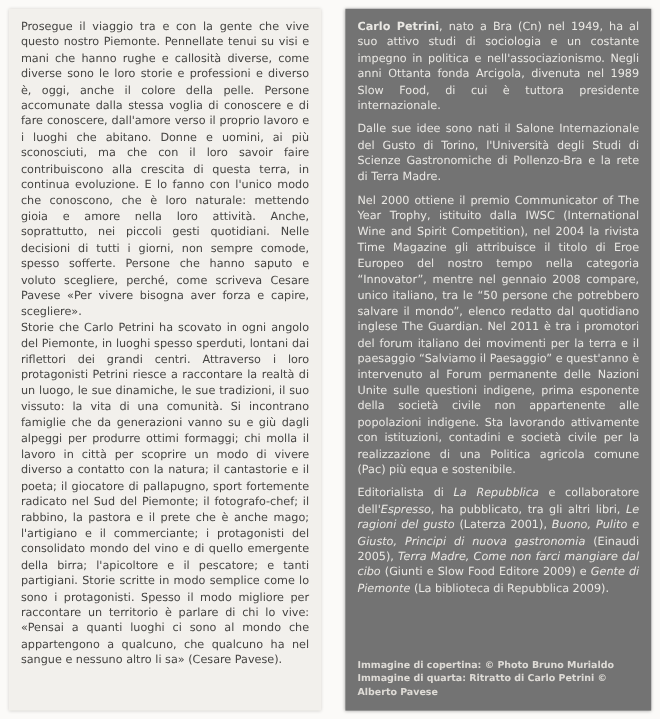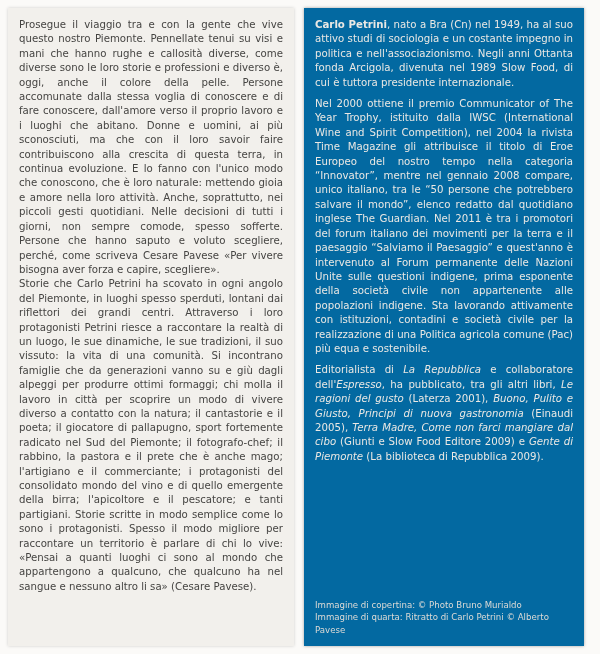--- a/index.html
+++ b/index.html
@@ -6,70 +6,72 @@
   html, body {
     width: 600px; height: 654px;
     background: #fbfaf8;
     font-family: "DejaVu Sans", sans-serif;
     overflow: hidden;
   }
   .cover {
     width: 600px; height: 654px;
     padding: 8px;
     display: flex;
-    gap: 10px;
+    gap: 22px;
     background: #fbfaf8;
   }
   .flap {
     height: 638px;
     padding: 10px 11px;
     overflow: hidden;
   }
   .flap-left {
     width: 286px;
     background: #f2f0ec;
     color: #454442;
     box-shadow: 0 0 3px rgba(0,0,0,0.18);
   }
   .flap-right {
     width: 280px;
-    background: #0369a1;
+    background: #737373;
     color: #eae8e4;
     display: flex;
     flex-direction: column;
     box-shadow: 0 0 3px rgba(0,0,0,0.35);
   }
   .flap p {
     font-size: 10.2px;
     line-height: 14.4px;
     text-align: justify;
   }
   .flap-left p { margin-bottom: 0; }
   .flap-right .bio p { margin-bottom: 7px; }
   .credits {
     margin-top: auto;
     font-size: 8.6px;
     line-height: 12.5px;
     color: #dedbd6;
     text-align: left;
+    font-weight: bold;
   }
 </style>
 </head>
 <body>
 
 <div class="cover">
 
   <div class="flap flap-left">
       <p><span>Prosegue il viaggio tra e con la gente che vive questo nostro Piemonte. Pennellate tenui su visi e mani che hanno rughe e callosità diverse, come diverse sono le loro storie e professioni e diverso è, oggi, anche il colore della pelle. Persone accomunate dalla stessa voglia di conoscere e di fare conoscere, dall'amore verso il proprio lavoro e i luoghi che abitano. Donne e uomini, ai più sconosciuti, ma che con il loro savoir faire contribuiscono alla crescita di questa terra, in continua evoluzione. E lo fanno con l'unico modo che conoscono, che è loro naturale: mettendo gioia e amore nella loro attività. Anche, soprattutto, nei piccoli gesti quotidiani. Nelle decisioni di tutti i giorni, non sempre comode, spesso sofferte. Persone che hanno saputo e voluto scegliere, perché, come scriveva Cesare Pavese «Per vivere bisogna aver forza e capire, scegliere».</span></p>
       <p><span>Storie che Carlo Petrini ha scovato in ogni angolo del Piemonte, in luoghi spesso sperduti, lontani dai riflettori dei grandi centri. Attraverso i loro protagonisti Petrini riesce a raccontare la realtà di un luogo, le sue dinamiche, le sue tradizioni, il suo vissuto: la vita di una comunità. Si incontrano famiglie che da generazioni vanno su e giù dagli alpeggi per produrre ottimi formaggi; chi molla il lavoro in città per scoprire un modo di vivere diverso a contatto con la natura; il cantastorie e il poeta; il giocatore di pallapugno, sport fortemente radicato nel Sud del Piemonte; il fotografo-chef; il rabbino, la pastora e il prete che è anche mago; l'artigiano e il commerciante; i protagonisti del consolidato mondo del vino e di quello emergente della birra; l'apicoltore e il pescatore; e tanti partigiani. Storie scritte in modo semplice come lo sono i protagonisti. Spesso il modo migliore per raccontare un territorio è parlare di chi lo vive: «Pensai a quanti luoghi ci sono al mondo che appartengono a qualcuno, che qualcuno ha nel sangue e nessuno altro li sa» (Cesare Pavese).</span></p>
     </div>
 
   <div class="flap flap-right">
     <div class="bio">
         <p><span style="font-weight: bold;">Carlo Petrini</span><span>, nato a Bra (Cn) nel 1949, ha al suo attivo studi di sociologia e un costante impegno in politica e nell'associazionismo. Negli anni Ottanta fonda Arcigola, divenuta nel 1989 Slow Food, di cui è tuttora presidente internazionale.</span></p>
+        <p><span>Dalle sue idee sono nati il Salone Internazionale del Gusto di Torino, l'Università degli Studi di Scienze Gastronomiche di Pollenzo-Bra e la rete di Terra Madre.</span></p>
         <p><span>Nel 2000 ottiene il premio Communicator of The Year Trophy, istituito dalla IWSC (International Wine and Spirit Competition), nel 2004 la rivista Time Magazine gli attribuisce il titolo di Eroe Europeo del nostro tempo nella categoria “Innovator”, mentre nel gennaio 2008 compare, unico italiano, tra le “50 persone che potrebbero salvare il mondo”, elenco redatto dal quotidiano inglese The Guardian. Nel 2011 è tra i promotori del forum italiano dei movimenti per la terra e il paesaggio “Salviamo il Paesaggio” e quest'anno è intervenuto al Forum permanente delle Nazioni Unite sulle questioni indigene, prima esponente della società civile non appartenente alle popolazioni indigene. Sta lavorando attivamente con istituzioni, contadini e società civile per la realizzazione di una Politica agricola comune (Pac) più equa e sostenibile.</span></p>
         <p><span>Editorialista di </span><span style="font-style: italic;">La Repubblica</span><span> e collaboratore dell'</span><span style="font-style: italic;">Espresso</span><span>, ha pubblicato, tra gli altri libri, </span><span style="font-style: italic;">Le ragioni del gusto</span><span> (Laterza 2001), </span><span style="font-style: italic;">Buono, Pulito e Giusto, Principi di nuova gastronomia</span><span> (Einaudi 2005), </span><span style="font-style: italic;">Terra Madre, Come non farci mangiare dal cibo</span><span> (Giunti e Slow Food Editore 2009) e </span><span style="font-style: italic;">Gente di Piemonte</span><span> (La biblioteca di Repubblica 2009).</span></p>
       </div>
     <div class="credits">
       <div>Immagine di copertina: © Photo Bruno Murialdo</div>
       <div>Immagine di quarta: Ritratto di Carlo Petrini © Alberto Pavese</div>
     </div>
   </div>
 
 </div>

